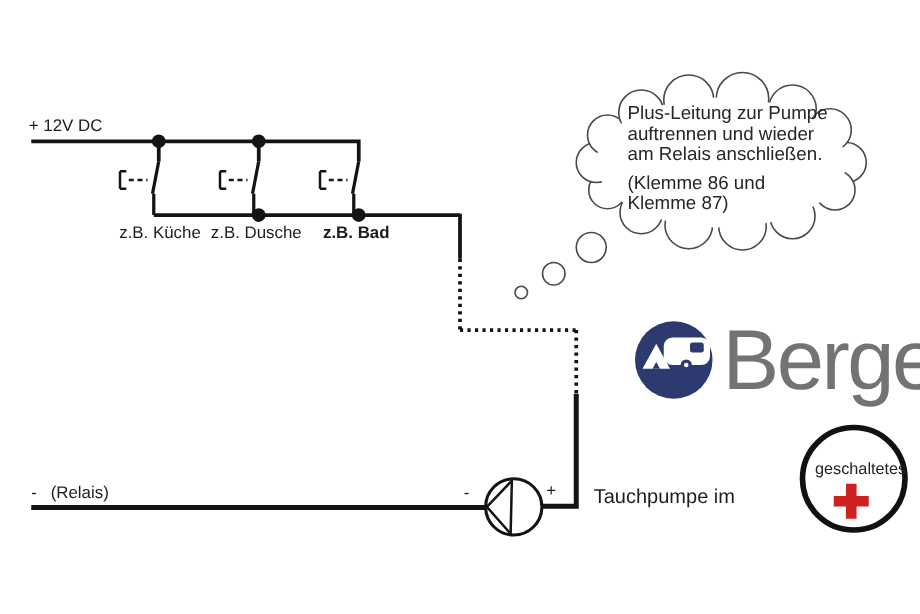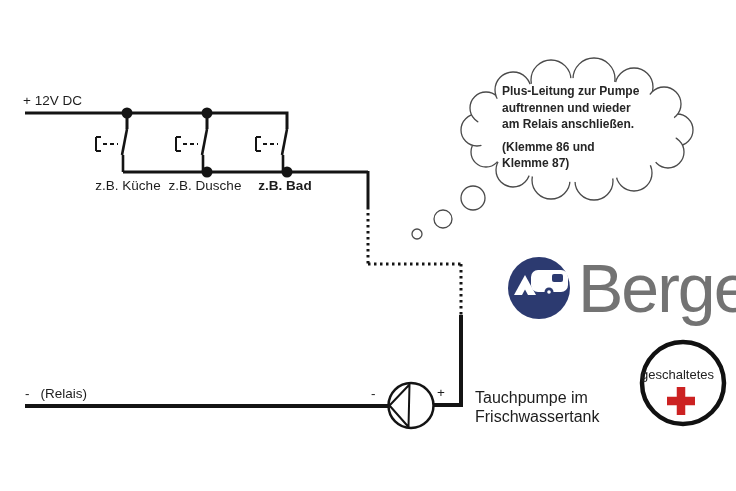--- a/index.html
+++ b/index.html
@@ -16,30 +16,30 @@
   .lbl{position:absolute;font-size:13.5px;color:#1d1d1d;white-space:nowrap;}
   .supply-label{left:23px;top:69px;}
   .switch-label{top:154px;transform:translateX(-50%);}
   .switch-label.s0{left:128px;}
   .switch-label.s1{left:205px;}
   .switch-label.s2{left:285px;font-weight:bold;}
   .ground-label{left:25px;top:362px;display:flex;gap:11px;}
   .pump-minus{left:371px;top:362px;}
   .pump-plus{left:437px;top:361px;}
   .pump-caption{left:475px;top:365px;line-height:18.5px;font-size:16px;}
-  .cloud-text{position:absolute;left:502px;top:59px;font-size:12px;line-height:16.5px;color:#262626;font-weight:bold;}
+  .cloud-text{position:absolute;left:502px;top:59px;font-size:15px;line-height:16.5px;color:#262626;}
   .cloud-text .note{margin-top:6px;}
   .brand-word{
     position:absolute;left:578px;top:238px;
     font-size:68px;font-weight:normal;letter-spacing:-2px;
     color:#737373;line-height:52px;
   }
   .badge-label{
     position:absolute;left:641px;top:343px;width:84px;
-    text-align:left;font-size:13px;color:#222222;
+    text-align:right;font-size:13px;color:#222222;
   }
   .wire{stroke:#141414;fill:none;}
   .cloud-line{stroke:#4a4a4a;stroke-width:1.3;fill:#ffffff;}
 </style>
 </head>
 <body>
 
 <div class="canvas">
 
   <svg width="736" height="491" viewBox="0 0 736 491">
@@ -146,21 +146,20 @@
   <div class="lbl ground-label">
     <span>-</span>
     <span>(Relais)</span>
   </div>
 
   <div class="lbl pump-minus">-</div>
   <div class="lbl pump-plus">+</div>
 
   <div class="lbl pump-caption">
     <div>Tauchpumpe im</div>
-    <div>Frischwassertank</div>
   </div>
 
   <div class="cloud-text">
     <div>Plus-Leitung zur Pumpe</div>
     <div>auftrennen und wieder</div>
     <div>am Relais anschließen.</div>
     <div class="note">(Klemme 86 und</div>
     <div>Klemme 87)</div>
   </div>
 

